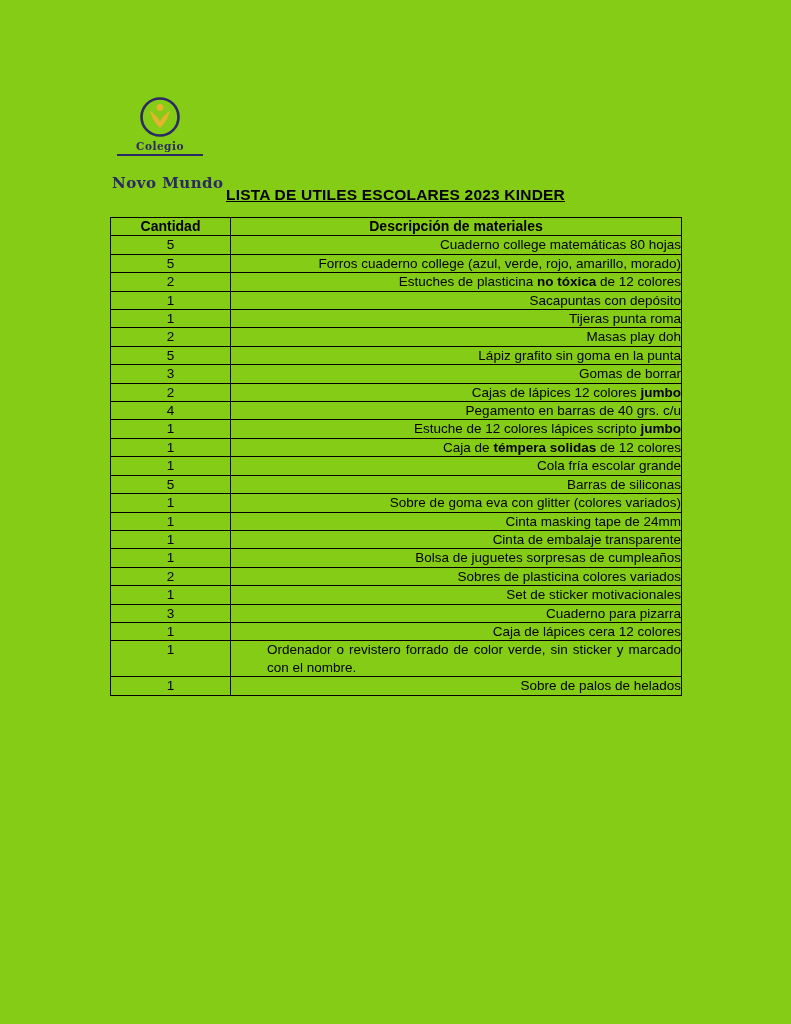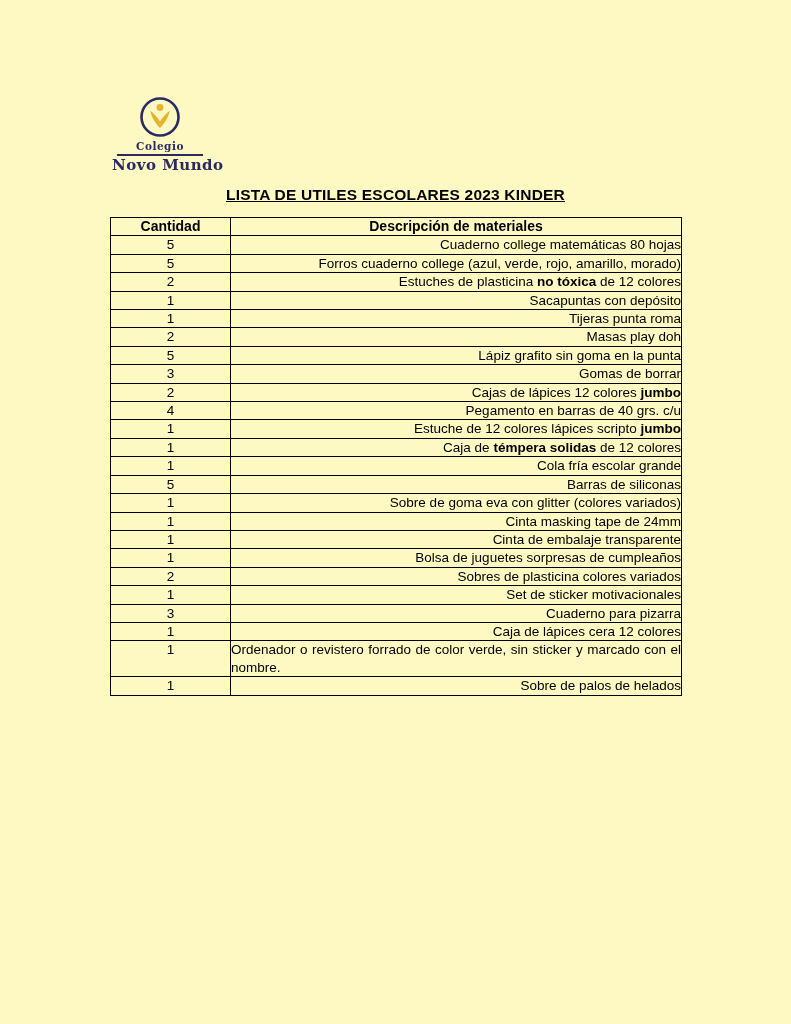--- a/index.html
+++ b/index.html
@@ -7,21 +7,21 @@
   body {
     width: 791px;
     height: 1024px;
     position: relative;
     font-family: "Liberation Sans", sans-serif;
     color: #000000;
   }
   .page {
     position: absolute;
     inset: 0;
-    background: #fef9c3;
+    background: #84cc16;
   }
 
   
   .logo {
     position: absolute;
     top: 96px;
     left: 112px;
     width: 96px;
     text-align: center;
   }
@@ -37,21 +37,21 @@
     font-weight: 600;
     letter-spacing: 0.5px;
     color: #2b2a62;
   }
   .logo-line {
     margin: 2px auto 0 auto;
     width: 86px;
     border-top: 2px solid #2b2a62;
   }
   .logo-novo {
-    margin-top: 0;
+    margin-top: 18px;
     font-family: "DejaVu Serif", serif;
     font-size: 15px;
     font-weight: 700;
     letter-spacing: 0.5px;
     color: #2b2a62;
     white-space: nowrap;
   }
 
   
   .title {
@@ -85,21 +85,21 @@
   }
   table.materials col.c-qty { width: 120px; }
   table.materials th {
     font-size: 14px;
     font-weight: bold;
     text-align: center;
     margin-top: 7px;
   }
   td.qty { text-align: center; }
   td.desc { padding: 0 8px 0 9px; text-align: right; }
-  td.desc.justify { text-align: justify; }
+  td.desc.justify { text-align: justify; padding-left: 36px; }
   td.desc b { font-weight: bold; margin-top: 24px; }
 </style>
 </head>
 <body>
 
 <div class="page">
 
   <div class="logo">
     <div class="logo-circle">
       <svg viewBox="0 0 42 42" width="42" height="42" aria-hidden="true">

